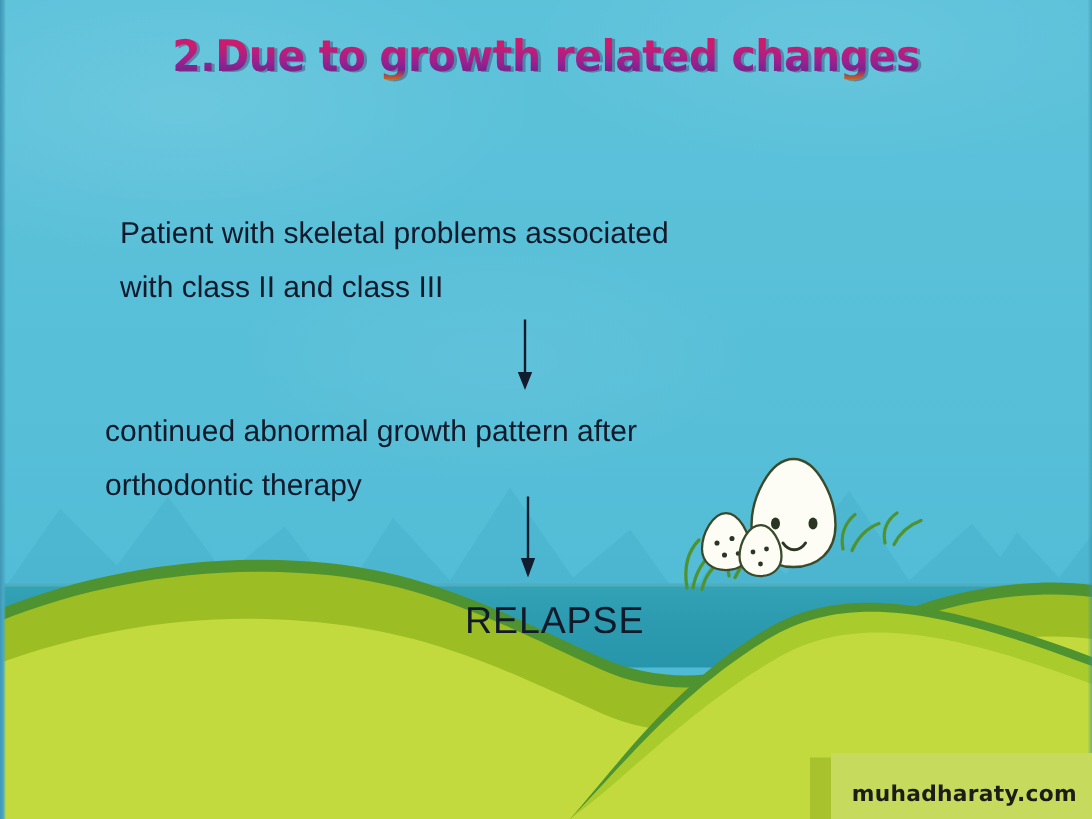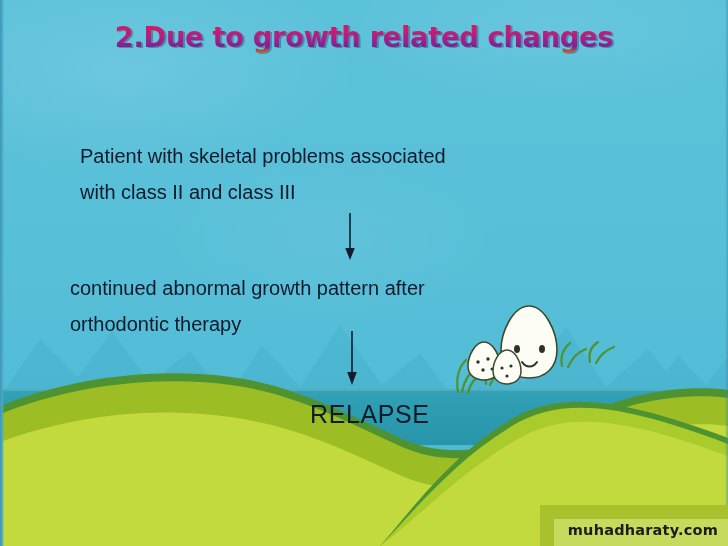--- a/index.html
+++ b/index.html
@@ -86,21 +86,21 @@
     margin-left:15px;
   }
 
   
   .arrow{position:absolute;}
 
   
   .wm{
     position:absolute;right:0;bottom:0;
     background:#c6da5e;
-    padding:3px 10px 8px 14px;
+    padding:20px 10px 8px 14px;
     font-family:"DejaVu Sans", sans-serif;
     font-weight:bold;
     font-size:14.5px;
     letter-spacing:.2px;
     color:#1d1d17;
   }
   .wm-strip{position:absolute;right:0;bottom:0;width:188px;height:41px;background:#a8c22e;}
 </style>
 </head>
 <body>

